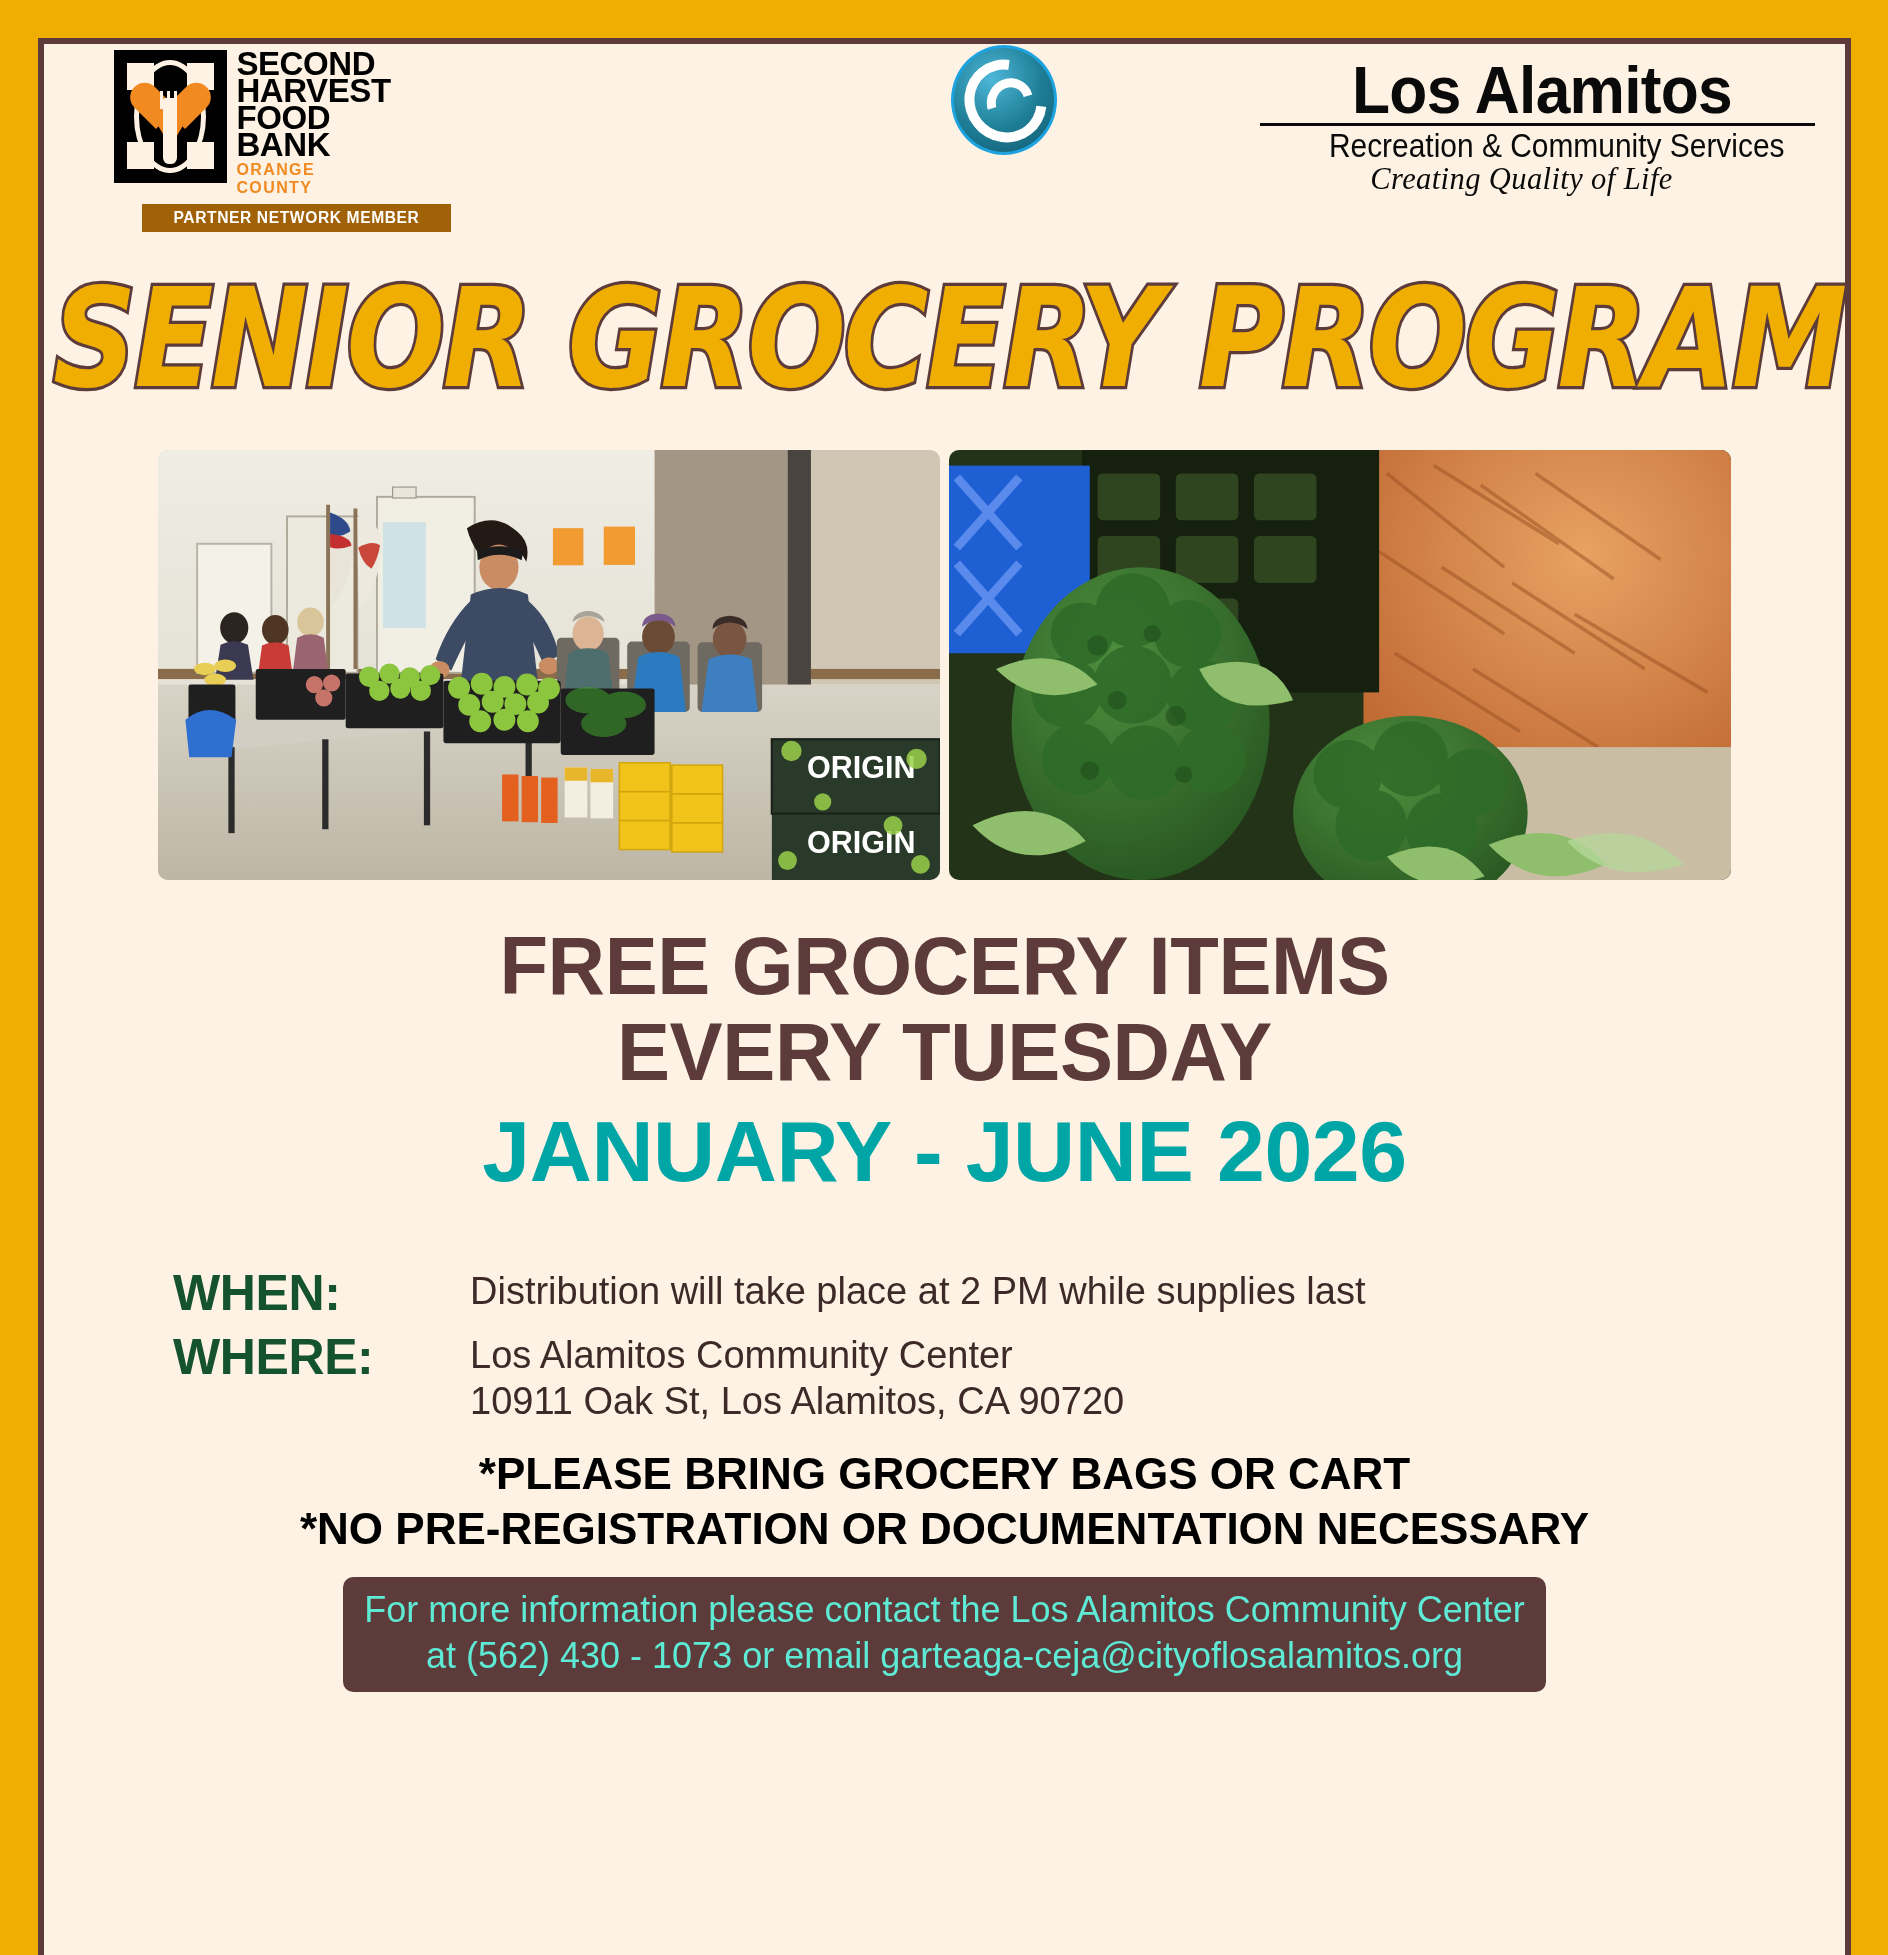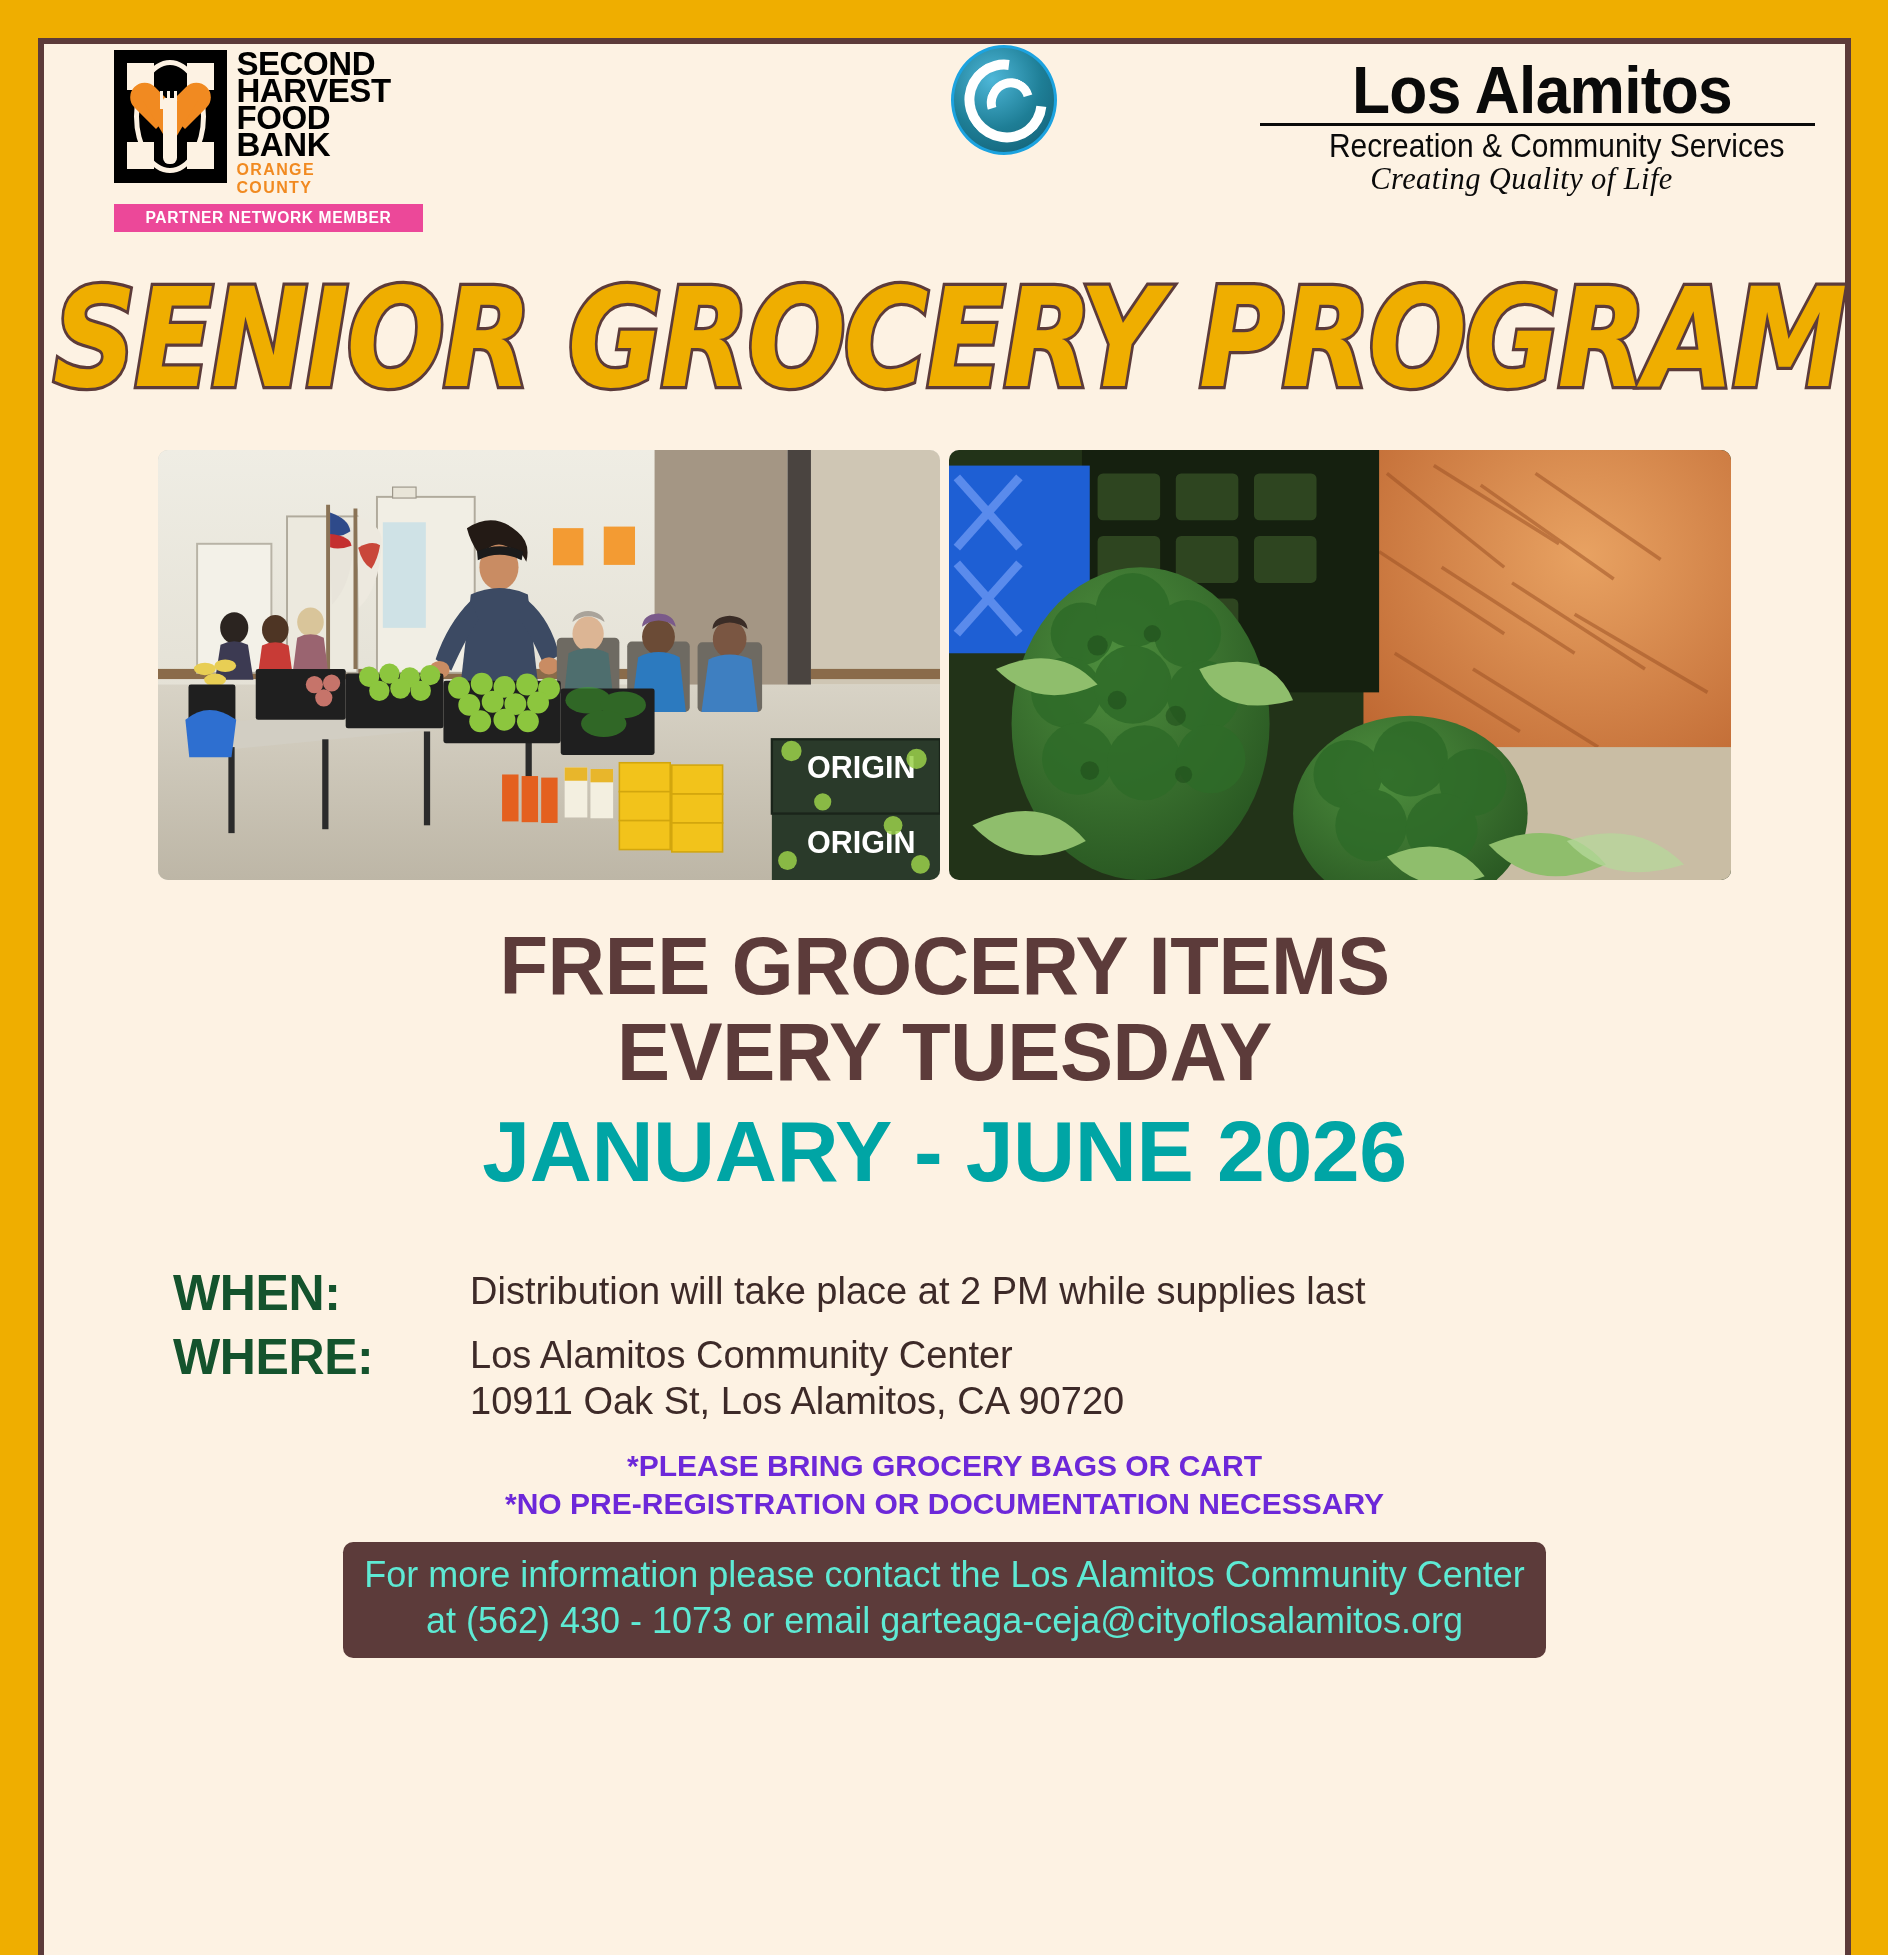--- a/index.html
+++ b/index.html
@@ -76,23 +76,23 @@
   .shfb-words .w {
     font-family:"Liberation Sans", sans-serif;
     font-weight: 700; color:#000; line-height: 0.82;
     font-size: 33px; letter-spacing: -0.4px; display:block;
   }
   .shfb-words .oc {
     display:block; color:#F18A21; font-weight:700;
     font-size:16px; letter-spacing: 1.4px; margin-top: 2.3px;
   }
   .shfb-badge {
-    margin-top: 7px; background:#ec4899; color:#FFF;
+    margin-top: 7px; background:#a16207; color:#FFF;
     font-weight:700; font-size:15.6px; letter-spacing:0.6px;
-    text-align:center; padding:5.1px 0; width:309px;
+    text-align:center; padding:5.1px 0; width:309px;margin-left:28px;
   }
 
   
   .cottonwood {
     position:absolute; left:856px; top:0.8px; width:207px; text-align:center;
   }
   .cw-circle {
     width:106px; height:110px; margin:0 auto;
     border-radius:50%;
     background: radial-gradient(circle at 38% 30%, #4EB7D8 0%, #1E7E96 52%, #115A70 100%);
@@ -189,22 +189,22 @@
   .info-label {
     font-weight:700; color:#14532d; font-size:50px; line-height:1;
     width: 297px; flex:none; letter-spacing:-0.4px;
   }
   .info-value { color:#3D2A28; font-size:38px; line-height:1.22; font-weight:400; }
   .info-value span { display:block; }
 
   
   .notes { text-align:center; margin-top: 23px; }
   .note {
-    display:block; color:#6d28d9; font-weight:700;
-    font-size:30px; line-height:1.24; letter-spacing:0px;
+    display:block; color:#000000; font-weight:700;
+    font-size:44px; line-height:1.24; letter-spacing:0px;
   }
 
   
   .contact-wrap { display:flex; justify-content:center; margin-top: 20.3px; }
   .contact {
     background:#5C3B3A; color:#5eead4; border-radius:10.2px;
     padding:10.2px 21px 13.3px 21px; text-align:center;
     font-size:36px; line-height:1.28; font-weight:400; max-width:1525px;
   }
   .contact span { display:block; }

